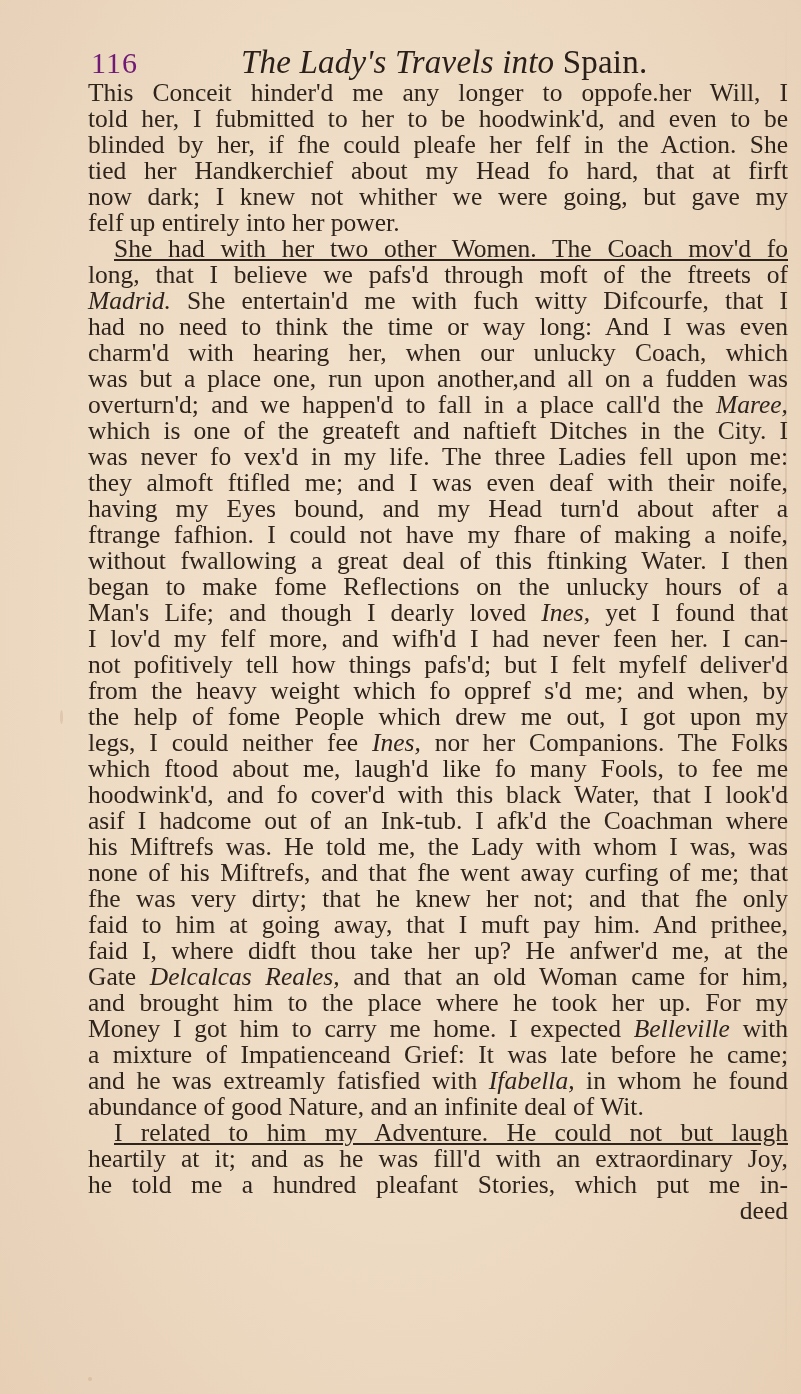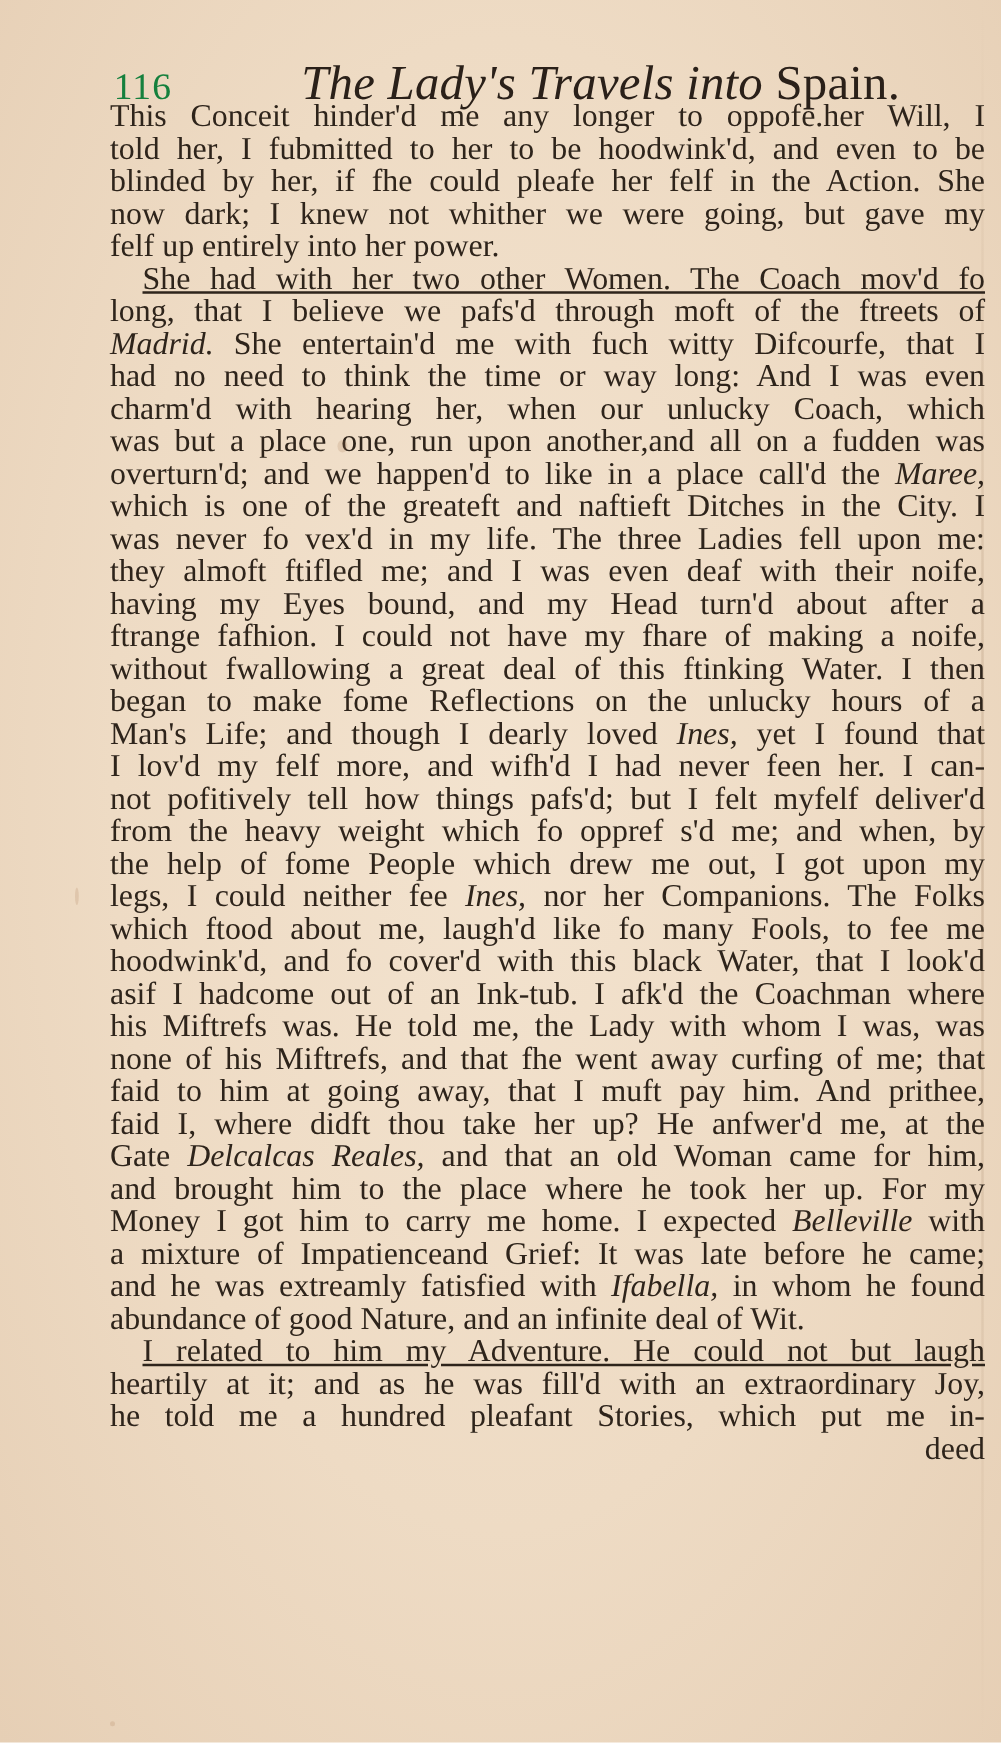--- a/index.html
+++ b/index.html
@@ -37,27 +37,27 @@
       top: 44px;
       width: 640px;
       height: 40px;
       display: flex;
       align-items: baseline;
     }
     .page-number {
       font-family: "Liberation Serif", serif;
       font-size: 30px;
       letter-spacing: 1px;
-      color: #15803d;
+      color: #701a75;
       width: 150px;
     }
     .running-head {
       font-family: "Liberation Serif", serif;
       font-style: italic;
-      font-size: 39px;
+      font-size: 33px;
       color: #2a2019;
       letter-spacing: 0.2px;
     }
     .running-head .roman {
       font-style: normal;
     }
     .body-text {
       position: absolute;
       left: 88px;
       top: 80px;
@@ -102,47 +102,49 @@
 
   <div class="header">
     <span class="page-number">116</span>
     <span class="running-head"><span>The Lady's Travels into </span><span class="roman">Spain.</span></span>
   </div>
 
   <div class="body-text">
     <div class="line"><span>This Conceit hinder'd me any longer to oppofe.her Will, I</span></div>
     <div class="line"><span>told her, I fubmitted to her to be hoodwink'd, and even to be</span></div>
     <div class="line"><span>blinded by her, if fhe could pleafe her felf in the Action. She</span></div>
+    <div class="line"><span>tied her Handkerchief about my Head fo hard, that at firft</span></div>
     <div class="line"><span>now dark; I knew not whither we were going, but gave my</span></div>
     <div class="line last"><span>felf up entirely into her power.</span></div>
     <div class="line indent"><span>She had with her two other Women. The Coach mov'd fo</span></div>
     <div class="line"><span>long, that I believe we pafs'd through moft of the ftreets of</span></div>
     <div class="line"><span class="it">Madrid.</span><span> She entertain'd me with fuch witty Difcourfe, that I</span></div>
     <div class="line"><span>had no need to think the time or way long: And I was even</span></div>
     <div class="line"><span>charm'd with hearing her, when our unlucky Coach, which</span></div>
     <div class="line"><span>was but a place one, run upon another,and all on a fudden was</span></div>
-    <div class="line"><span>overturn'd; and we happen'd to like in a place call'd the </span><span class="it">Maree,</span></div>
+    <div class="line"><span>overturn'd; and we happen'd to fall in a place call'd the </span><span class="it">Maree,</span></div>
     <div class="line"><span>which is one of the greateft and naftieft Ditches in the City. I</span></div>
     <div class="line"><span>was never fo vex'd in my life. The three Ladies fell upon me:</span></div>
     <div class="line"><span>they almoft ftifled me; and I was even deaf with their noife,</span></div>
     <div class="line"><span>having my Eyes bound, and my Head turn'd about after a</span></div>
     <div class="line"><span>ftrange fafhion. I could not have my fhare of making a noife,</span></div>
     <div class="line"><span>without fwallowing a great deal of this ftinking Water. I then</span></div>
     <div class="line"><span>began to make fome Reflections on the unlucky hours of a</span></div>
     <div class="line"><span>Man's Life; and though I dearly loved </span><span class="it">Ines,</span><span> yet I found that</span></div>
     <div class="line"><span>I lov'd my felf more, and wifh'd I had never feen her. I can-</span></div>
     <div class="line"><span>not pofitively tell how things pafs'd; but I felt myfelf deliver'd</span></div>
     <div class="line"><span>from the heavy weight which fo oppref s'd me; and when, by</span></div>
     <div class="line"><span>the help of fome People which drew me out, I got upon my</span></div>
     <div class="line"><span>legs, I could neither fee </span><span class="it">Ines,</span><span> nor her Companions. The Folks</span></div>
     <div class="line"><span>which ftood about me, laugh'd like fo many Fools, to fee me</span></div>
     <div class="line"><span>hoodwink'd, and fo cover'd with this black Water, that I look'd</span></div>
     <div class="line"><span>asif I hadcome out of an Ink-tub. I afk'd the Coachman where</span></div>
     <div class="line"><span>his Miftrefs was. He told me, the Lady with whom I was, was</span></div>
     <div class="line"><span>none of his Miftrefs, and that fhe went away curfing of me; that</span></div>
+    <div class="line"><span>fhe was very dirty; that he knew her not; and that fhe only</span></div>
     <div class="line"><span>faid to him at going away, that I muft pay him. And prithee,</span></div>
     <div class="line"><span>faid I, where didft thou take her up? He anfwer'd me, at the</span></div>
     <div class="line"><span>Gate </span><span class="it">Delcalcas Reales,</span><span> and that an old Woman came for him,</span></div>
     <div class="line"><span>and brought him to the place where he took her up. For my</span></div>
     <div class="line"><span>Money I got him to carry me home. I expected </span><span class="it">Belleville</span><span> with</span></div>
     <div class="line"><span>a mixture of Impatienceand Grief: It was late before he came;</span></div>
     <div class="line"><span>and he was extreamly fatisfied with </span><span class="it">Ifabella,</span><span> in whom he found</span></div>
     <div class="line last"><span>abundance of good Nature, and an infinite deal of Wit.</span></div>
     <div class="line indent"><span>I related to him my Adventure. He could not but laugh</span></div>
     <div class="line"><span>heartily at it; and as he was fill'd with an extraordinary Joy,</span></div>

